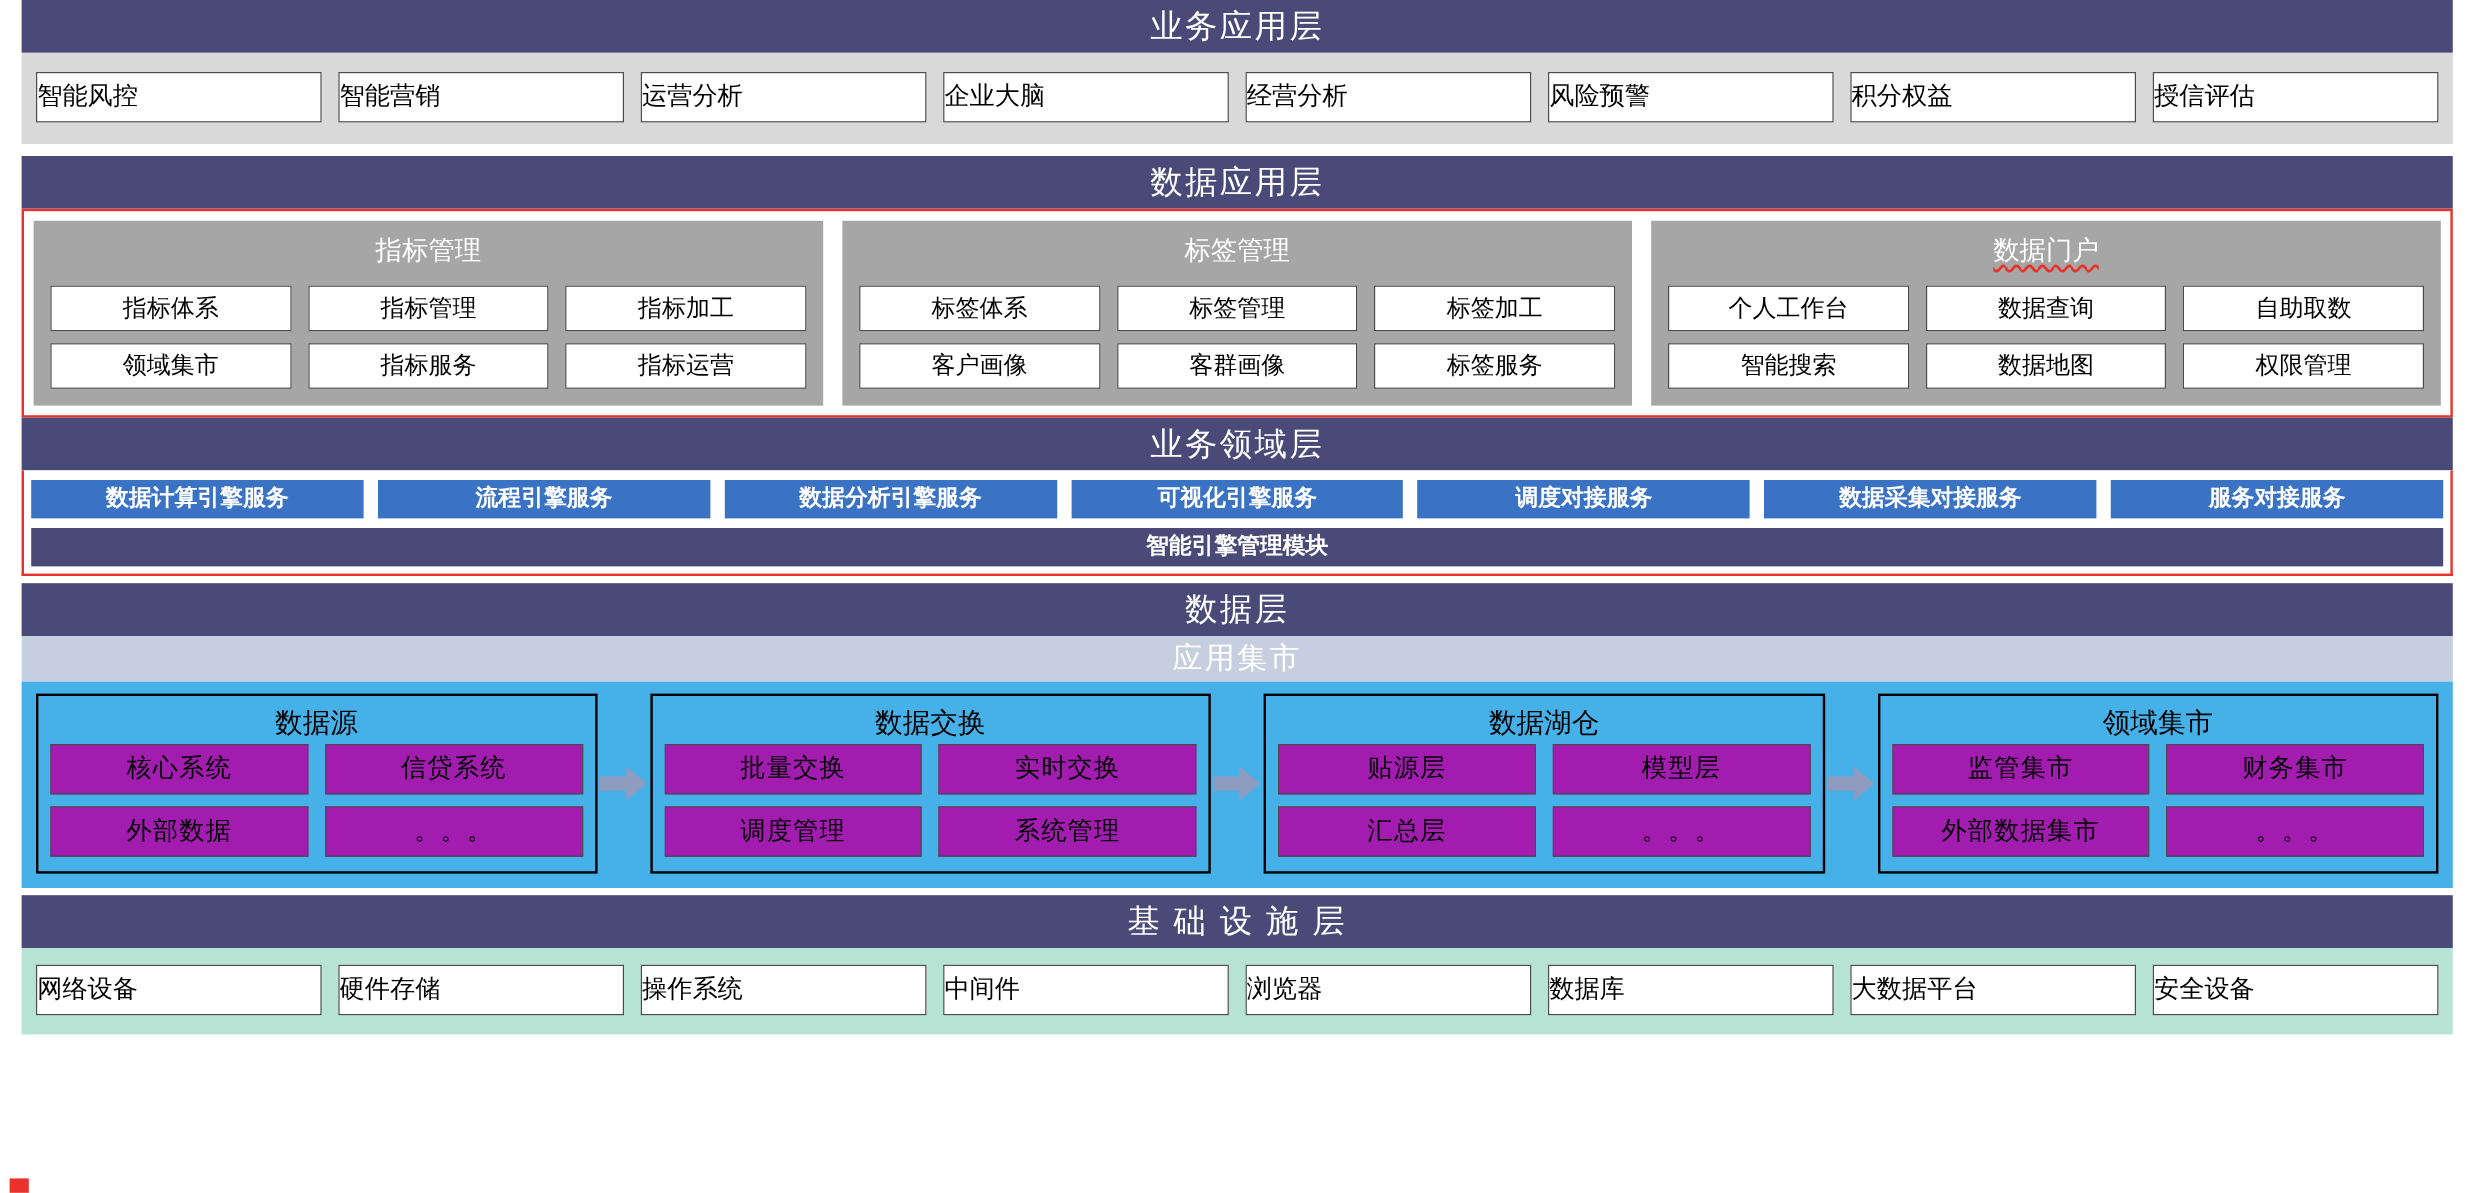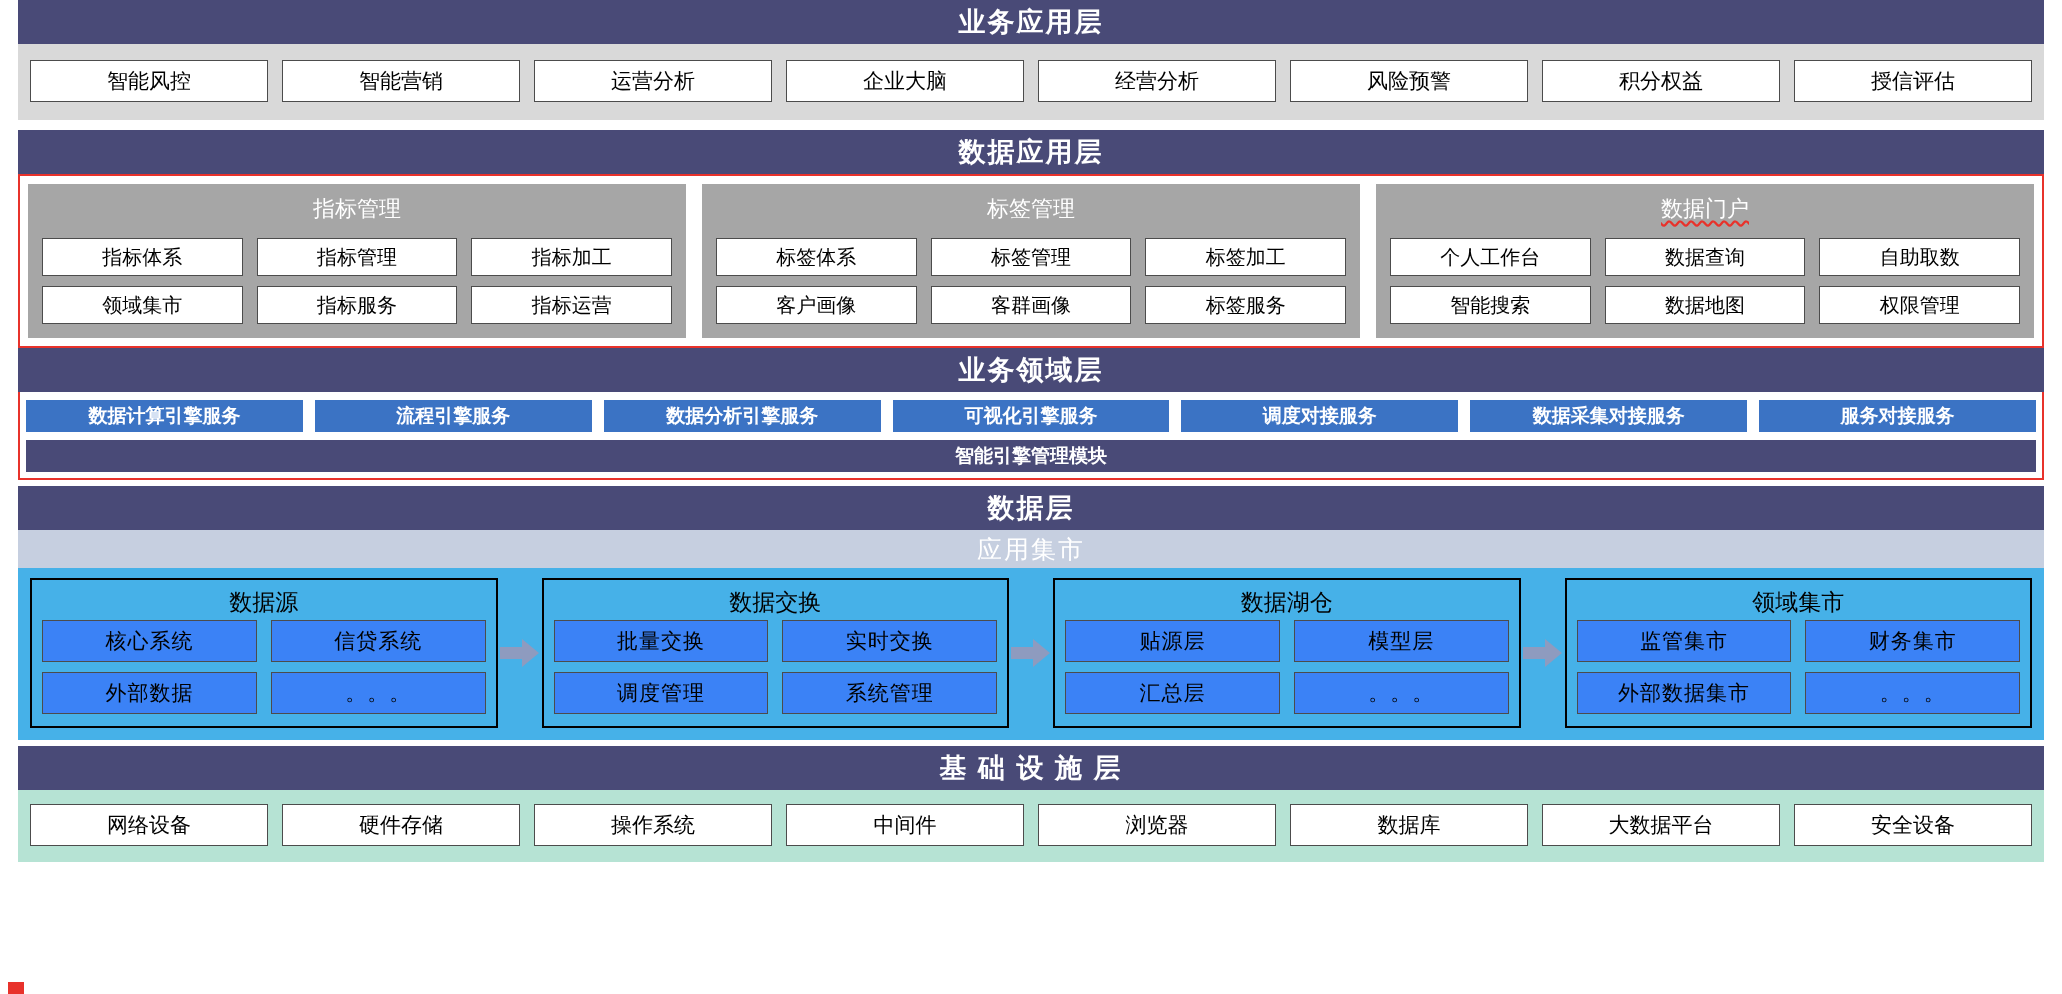--- a/index.html
+++ b/index.html
@@ -19,41 +19,40 @@
     height: 994px;
     box-sizing: border-box;
     padding: 0 18px;
   }
 
   
   .band-title {
     background: #494a77;
     color: #ffffff;
     font-size: 27px;
-    font-weight: bold;
+    font-weight: normal;
     text-align: center;
     letter-spacing: 2px;
     line-height: 44px;
     height: 44px;
   }
 
   
   .biz-app-body {
     background: #d9d9d9;
     padding: 16px 12px 18px 12px;
     display: flex;
     justify-content: space-between;
     gap: 14px;
   }
   .white-box {
     background: #ffffff;
     border: 1px solid #4c4c4c;
     color: #000000;
     font-size: 21px;
-    text-align: center;
     line-height: 40px;
     height: 40px;
     flex: 1 1 0;
   }
 
   
   .data-app-wrap {
     border: 2px solid #e8322b;
     background: #ffffff;
     padding: 8px 8px;
@@ -159,21 +158,21 @@
     font-size: 23px;
     text-align: center;
     line-height: 36px;
   }
   .grid2 {
     display: grid;
     grid-template-columns: repeat(2, 1fr);
     gap: 10px 14px;
   }
   .dl-cell {
-    background: #3b82f6;
+    background: #a21caf;
     border: 1px solid #4c4c4c;
     font-size: 21px;
     text-align: center;
     line-height: 40px;
     height: 40px;
     color: #000;
     letter-spacing: 1px;
   }
   .arrow {
     width: 44px;

